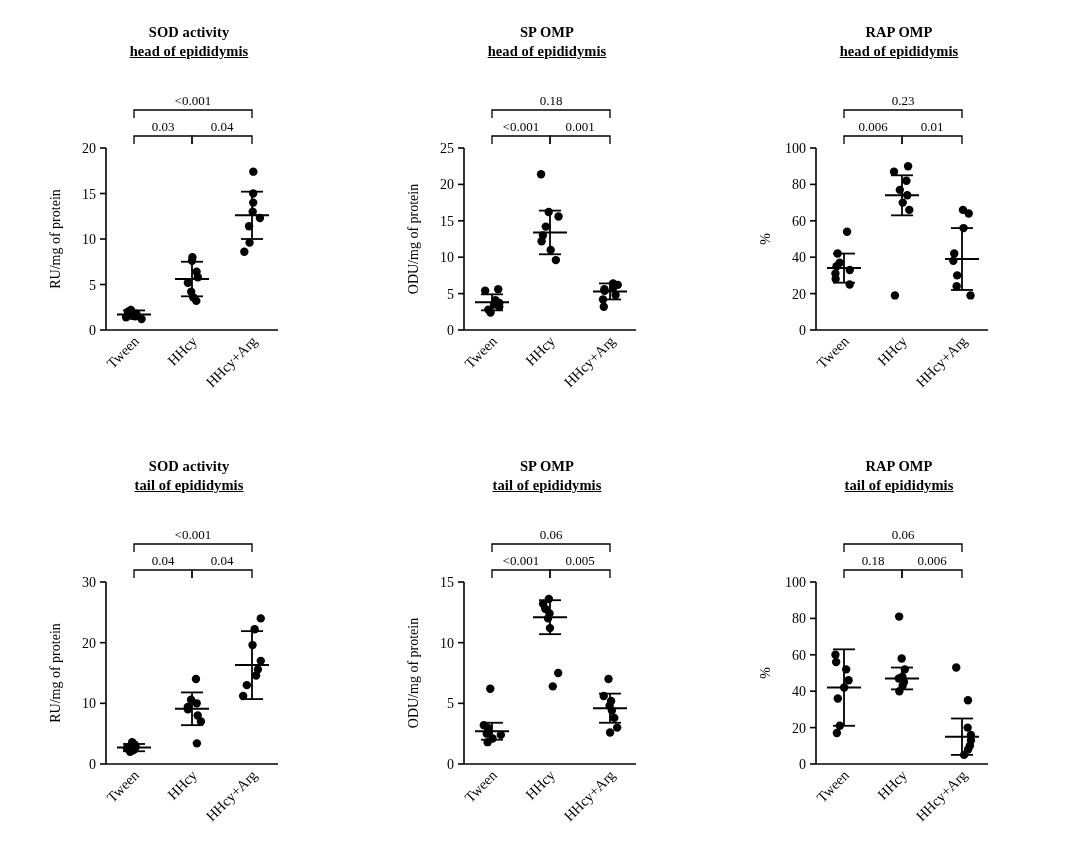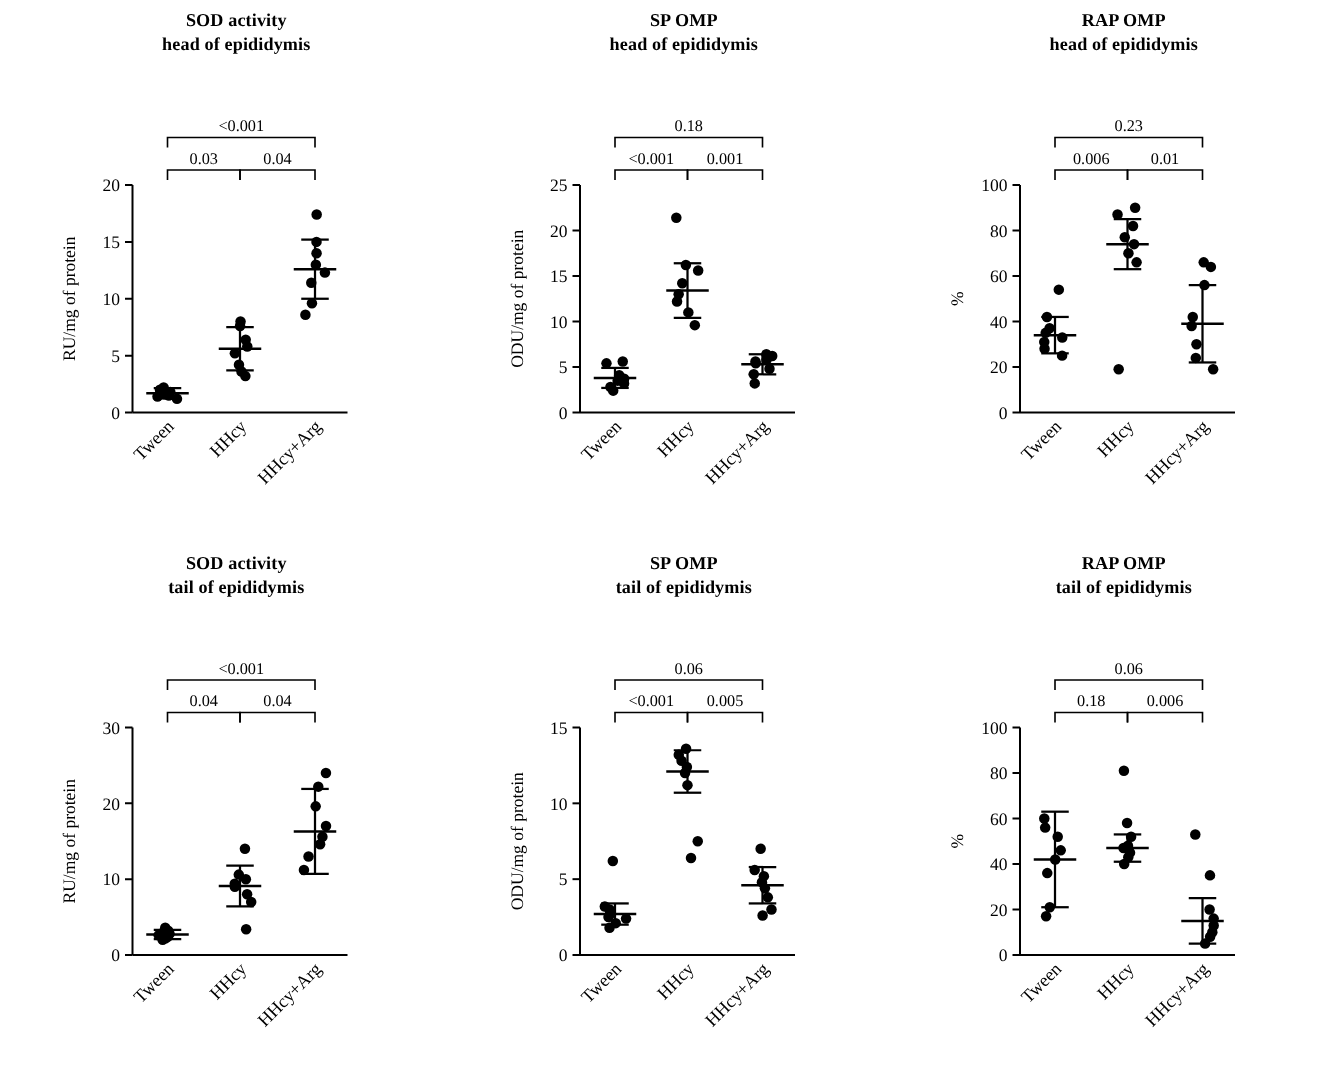--- a/index.html
+++ b/index.html
@@ -19,32 +19,33 @@
     width: 1073px;
     height: 868px;
   }
   .panel {
     position: absolute;
     width: 358px;
     height: 434px;
   }
   .panel-title {
     position: absolute;
-    top: 8px;
+    top: 23px;
     left: 0;
     width: 358px;
     text-align: center;
     font-weight: bold;
     font-size: 14.5px;
     line-height: 19px;
     letter-spacing: 0.1px;
   }
   .panel-title .l2 {
     display: block;
     font-weight: bold;
+    text-decoration: underline;
   }
   .plotwrap {
     position: absolute;
     left: 0;
     top: 0;
     width: 358px;
     height: 434px;
   }
   svg.plot {
     display: block;

